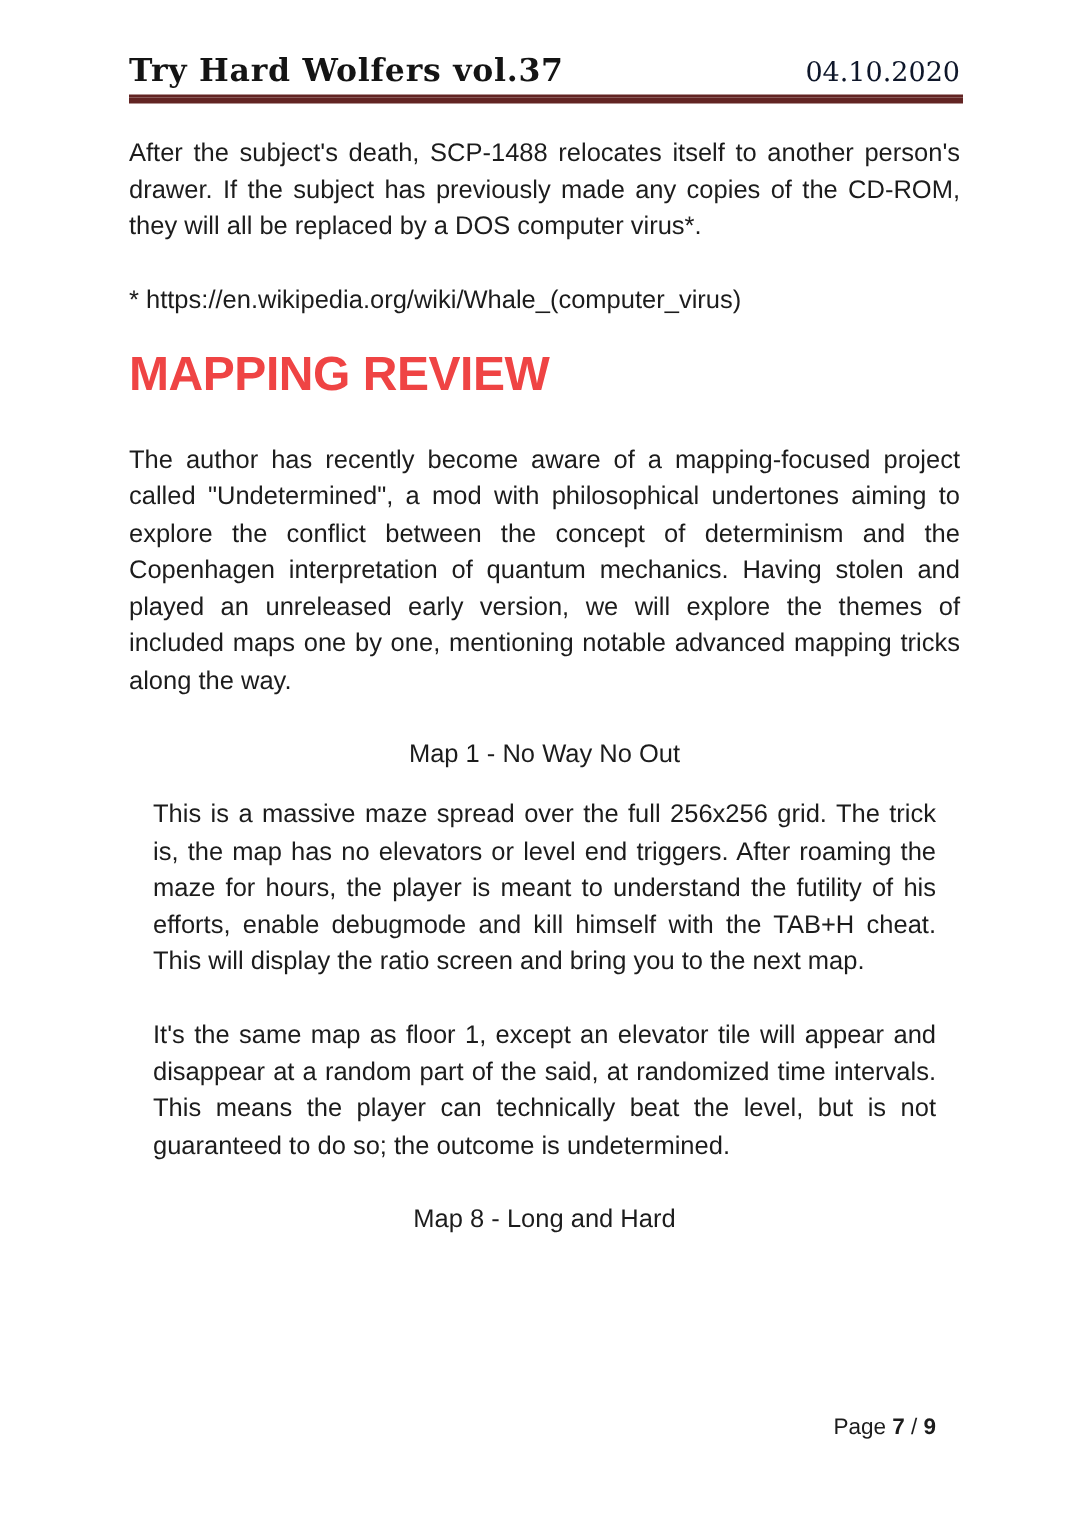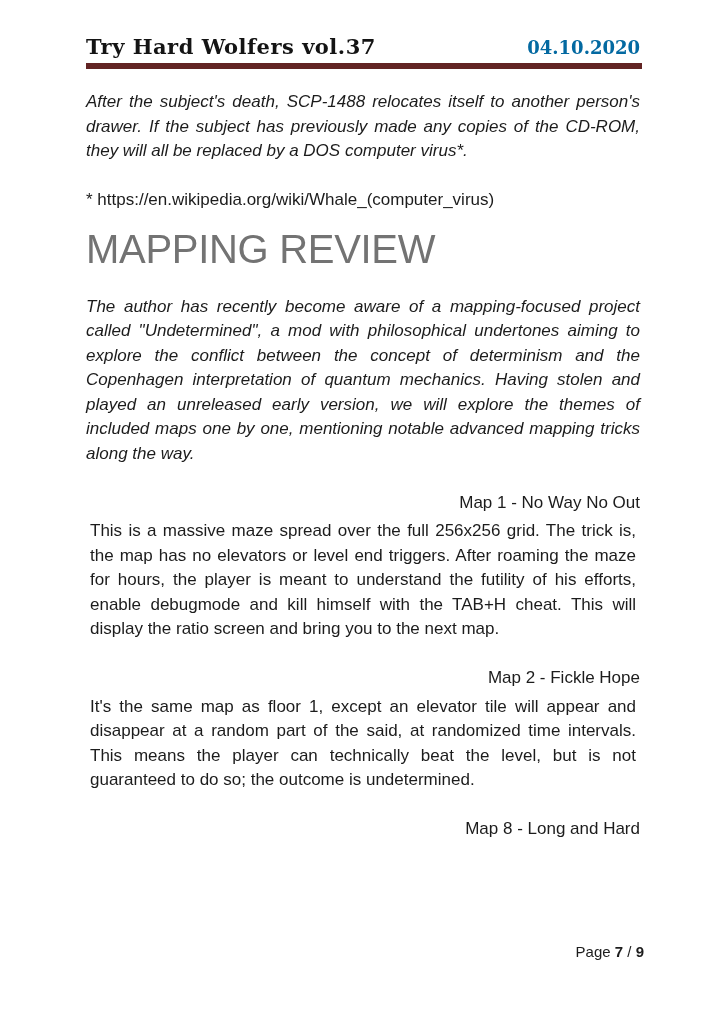--- a/index.html
+++ b/index.html
@@ -26,22 +26,21 @@
   .doc-title {
     font-family: "DejaVu Serif", serif;
     font-weight: bold;
     font-size: 21px;
     letter-spacing: 0.5px;
     color: #141414;
   }
   .doc-date {
     font-family: "DejaVu Serif", serif;
     font-size: 18px;
-    color: #0369a1;
-    font-weight: bold;
+    color: #0f172a;
   }
   .header-rule {
     position: absolute;
     top: 63px;
     left: 86px;
     right: 82px;
     height: 3px;                       
     border-top: 2px solid #622423;     
     border-bottom: 4px solid #622423;  
   }
@@ -50,54 +49,53 @@
     position: absolute;
     top: 90px;
     left: 86px;
     width: 554px;
   }
   .body-text {
     font-size: 17px;
     line-height: 24.5px;
     text-align: justify;
     margin: 0 0 24.5px 0;
-    font-style: italic;
   }
   .footnote-line {
     font-size: 17px;
     line-height: 24.5px;
     text-align: left;
     margin: 0;
   }
   .section-heading {
-    font-size: 40px;
+    font-size: 32px;
     line-height: 38px;
-    font-weight: normal;
+    font-weight: bold;
     letter-spacing: -0.3px;
-    color: #737373;
+    color: #ef4444;
     margin: 17px 0 27px 0;
   }
   .map-block { margin: 0 0 24.5px 0; }
   .map-block:last-child { margin-bottom: 0; }
   .map-title {
     font-size: 17px;
     line-height: 24.5px;
-    text-align: right;
+    text-align: center;
   }
   .map-description {
     font-size: 17px;
     line-height: 24.5px;
     text-align: justify;
-    margin: 4px;
+    margin: 16px;
   }
   
   .page-footer {
     position: absolute;
     top: 942px;
-    right: 80px;
+    right: 100px;
     font-size: 15px;
     line-height: 20px;
     color: #1c1c1c;
     text-align: right;
     white-space: pre;
     padding-left: 42px;
   }
   .page-footer .num { font-weight: bold; }
 </style>
 </head>
@@ -121,21 +119,20 @@
     <h1 class="section-heading">MAPPING REVIEW</h1>
 
     <p class="body-text">The author has recently become aware of a mapping-focused project called "Undetermined", a mod with philosophical undertones aiming to explore the conflict between the concept of determinism and the Copenhagen interpretation of quantum mechanics. Having stolen and played an unreleased early version, we will explore the themes of included maps one by one, mentioning notable advanced mapping tricks along the way.</p>
 
     <div class="map-block">
       <div class="map-title">Map 1 - No Way No Out</div>
       <p class="map-description">This is a massive maze spread over the full 256x256 grid. The trick is, the map has no elevators or level end triggers. After roaming the maze for hours, the player is meant to understand the futility of his efforts, enable debugmode and kill himself with the TAB+H cheat. This will display the ratio screen and bring you to the next map.</p>
     </div>
 
     <div class="map-block">
-      <div class="map-title">Map 2 - Fickle Hope</div>
       <p class="map-description">It's the same map as floor 1, except an elevator tile will appear and disappear at a random part of the said, at randomized time intervals. This means the player can technically beat the level, but is not guaranteed to do so; the outcome is undetermined.</p>
     </div>
 
     <div class="map-block">
       <div class="map-title">Map 8 - Long and Hard</div>
     </div>
 
   </div>
 
   <div class="page-footer"><span>Page </span><span class="num">7</span><span> / </span><span class="num">9</span></div>

